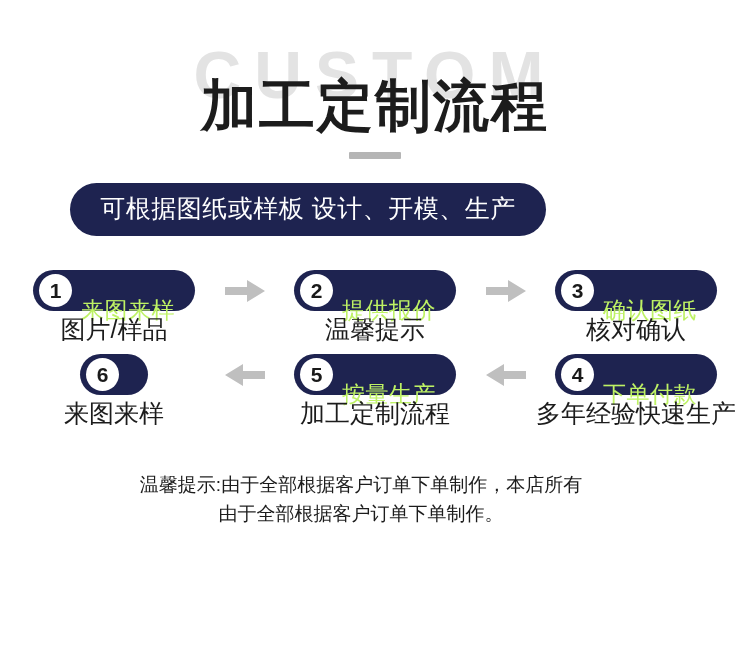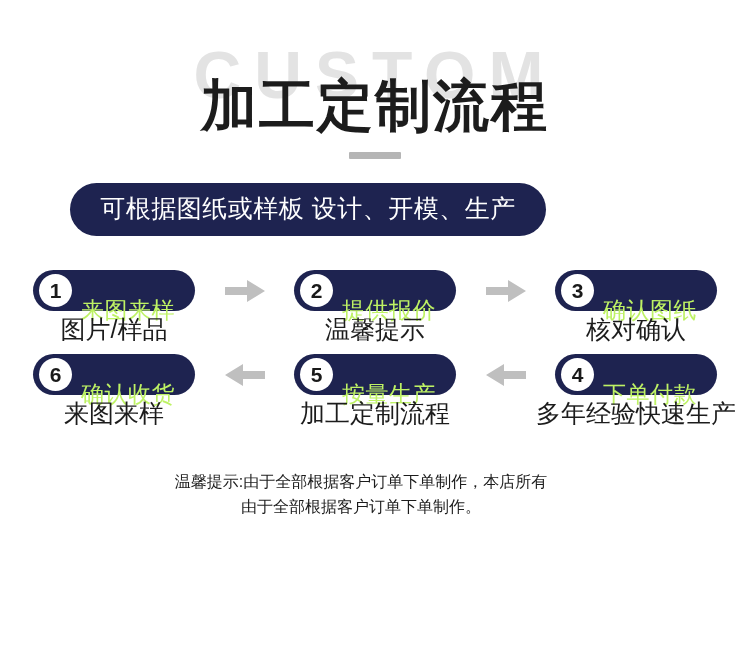--- a/index.html
+++ b/index.html
@@ -145,21 +145,21 @@
   }
   .arrow-svg {
     display: block;
   }
 
   
   .footer-note {
     margin-top: 44px;
     width: 722px;
     text-align: center;
-    font-size: 16px;
+    font-size: 19px;
     line-height: 1.55;
     color: #1c1c1c;
     padding: 0 60px;
     box-sizing: border-box;
   }
   .footer-note-line {
     display: block;
     white-space: nowrap;
   }
 </style>
@@ -216,21 +216,20 @@
       <div class="step-caption">核对确认</div>
     </div>
 
   </div>
 
   <div class="step-row">
 
     <div class="step-cell">
       <div class="step-pill">
         <div class="step-num">6</div>
-        <div class="step-label">确认收货</div>
       </div>
       <div class="step-caption">来图来样</div>
     </div>
 
     <div class="arrow-cell">
       <svg class="arrow-svg" width="40" height="22" viewBox="0 0 40 22">
         <polygon points="40,7 18,7 18,0 0,11 18,22 18,15 40,15" fill="#bfbfbf"></polygon>
       </svg>
     </div>
 

